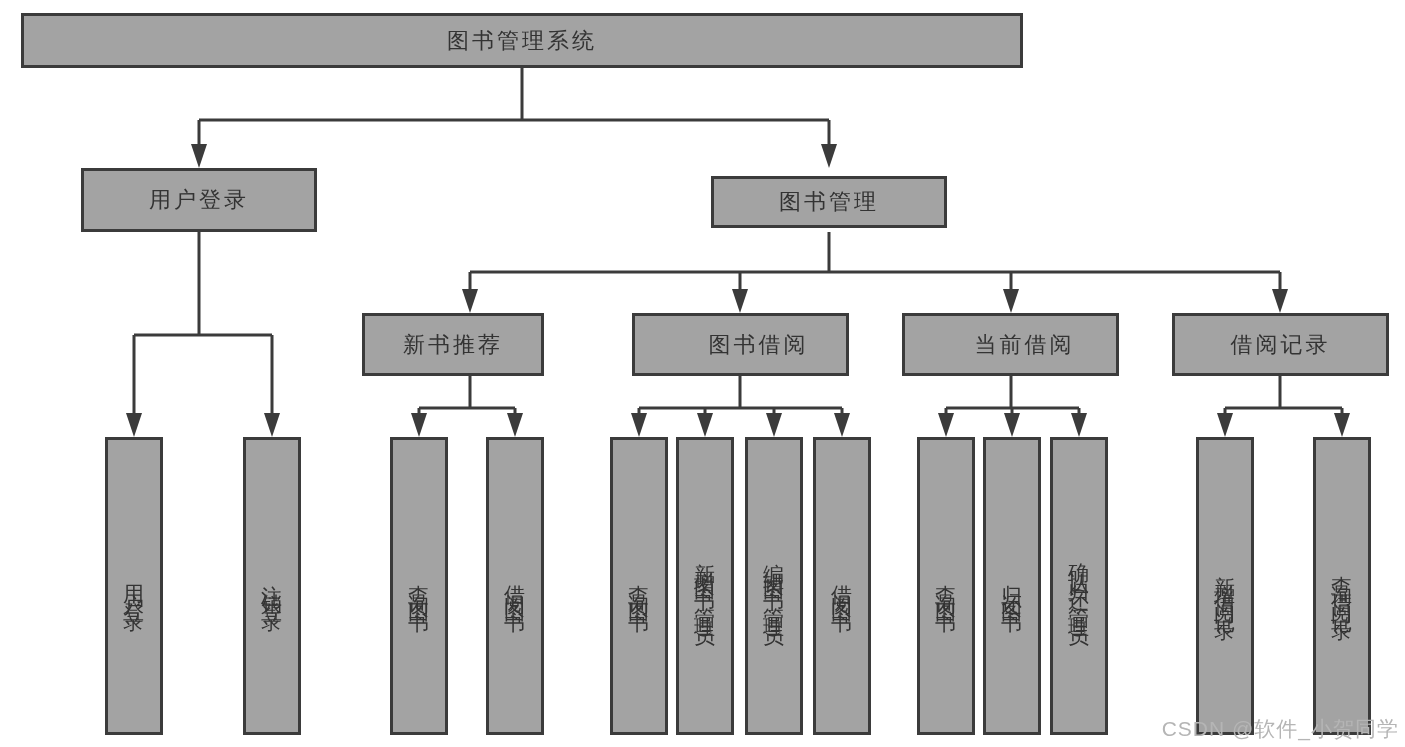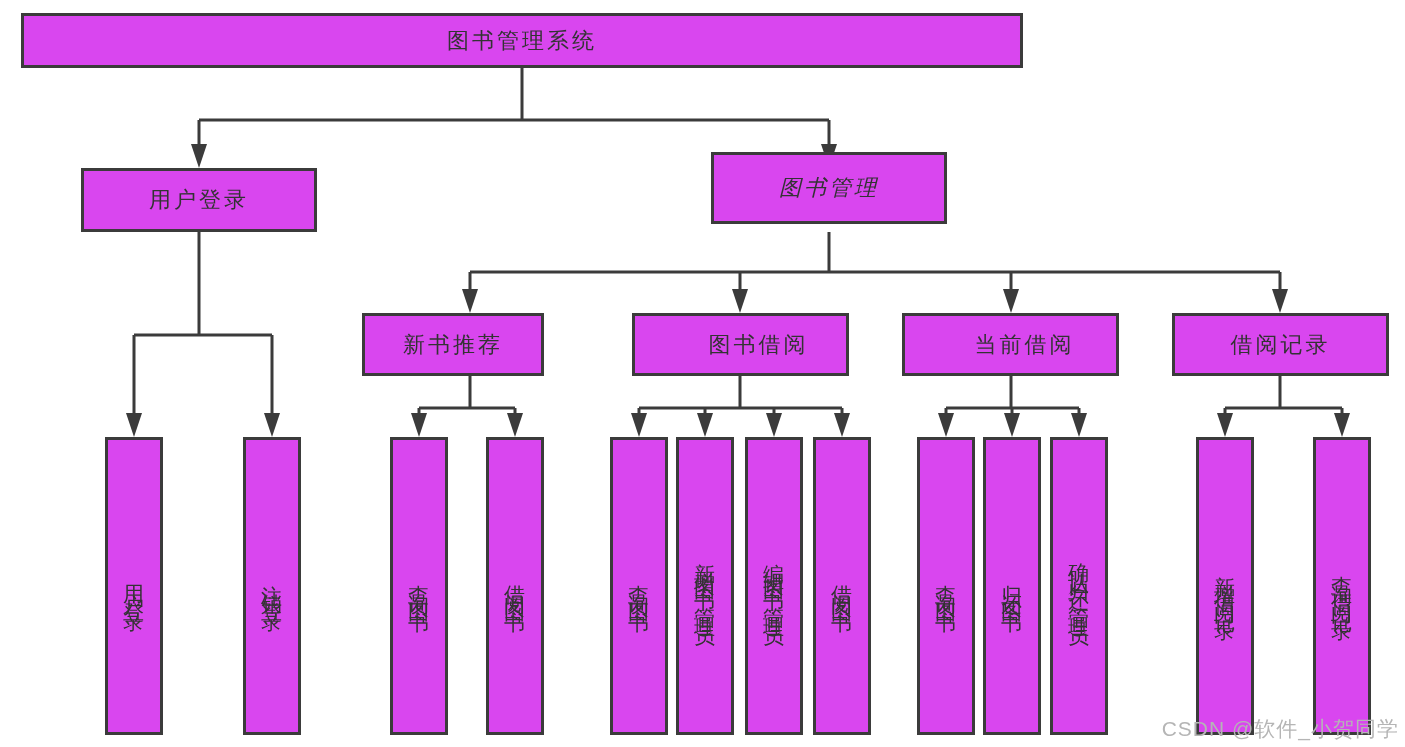--- a/index.html
+++ b/index.html
@@ -11,21 +11,21 @@
     height: 747px;
     background: var(--bg, #ffffff);
     overflow: hidden;
   }
   #connectors { position: absolute; left: 0; top: 0; }
   #connectors path { fill: none; stroke: var(--line, #3b3b3b); stroke-width: 3; }
   #connectors polygon { fill: var(--line, #3b3b3b); stroke: none; }
   .box {
     position: absolute;
     border: 3px solid var(--line, #3b3b3b);
-    background: #d946ef;
+    background: #a3a3a3;
     display: flex;
     align-items: center;
     justify-content: center;
     color: var(--text, #333333);
     font-size: 22px;
     letter-spacing: 3px;
     white-space: nowrap;
   }
   .vbox {
     writing-mode: vertical-rl;
@@ -82,21 +82,21 @@
     <polygon points="1071,413 1087,413 1079,437"></polygon>
 
     <path d="M1280 376 V408 M1225 408 H1342 M1225 408 V418 M1342 408 V418"></path>
     <polygon points="1217,413 1233,413 1225,437"></polygon>
     <polygon points="1334,413 1350,413 1342,437"></polygon>
   </svg>
 
   <div class="box" style="left:21px; top:13px; width:1002px; height:55px;">图书管理系统</div>
 
   <div class="box" style="left:81px; top:168px; width:236px; height:64px;">用户登录</div>
-  <div class="box" style="left:711px; top:152px; width:236px; height:72px;font-style:italic;">图书管理</div>
+  <div class="box" style="left:711px; top:176px; width:236px; height:52px;">图书管理</div>
 
   <div class="box" style="left:362px; top:313px; width:182px; height:63px;">新书推荐</div>
   <div class="box" style="left:632px; top:313px; width:217px; height:63px;padding-left:36px;">图书借阅</div>
   <div class="box" style="left:902px; top:313px; width:217px; height:63px;padding-left:28px;">当前借阅</div>
   <div class="box" style="left:1172px; top:313px; width:217px; height:63px;">借阅记录</div>
 
   <div class="box vbox" style="left:105px; top:437px; width:58px; height:298px;">用户登录</div>
   <div class="box vbox" style="left:243px; top:437px; width:58px; height:298px;">注销登录</div>
 
   <div class="box vbox" style="left:390px; top:437px; width:58px; height:298px;">查询图书</div>

